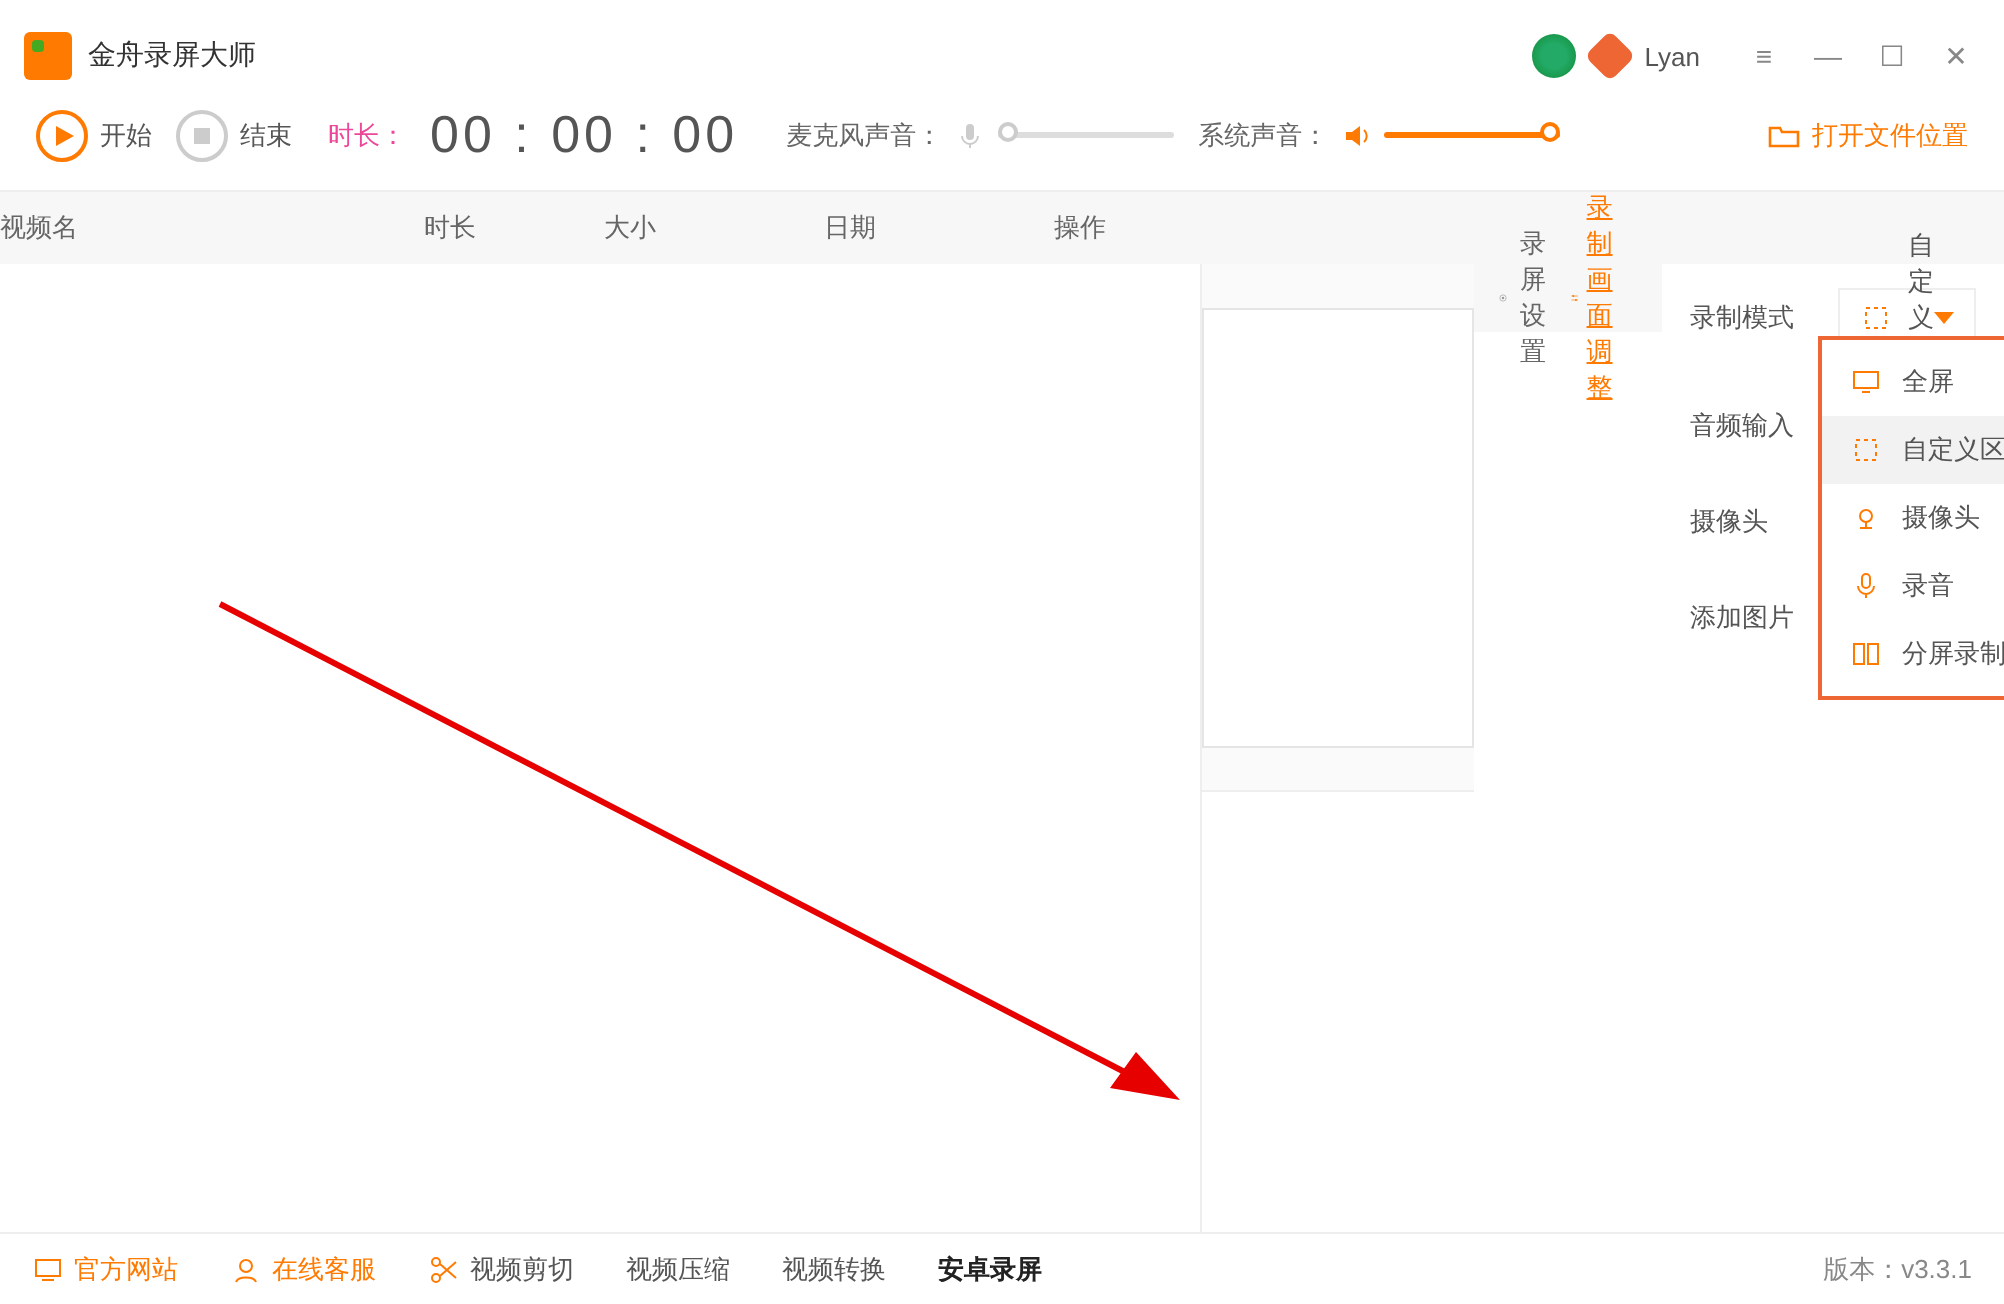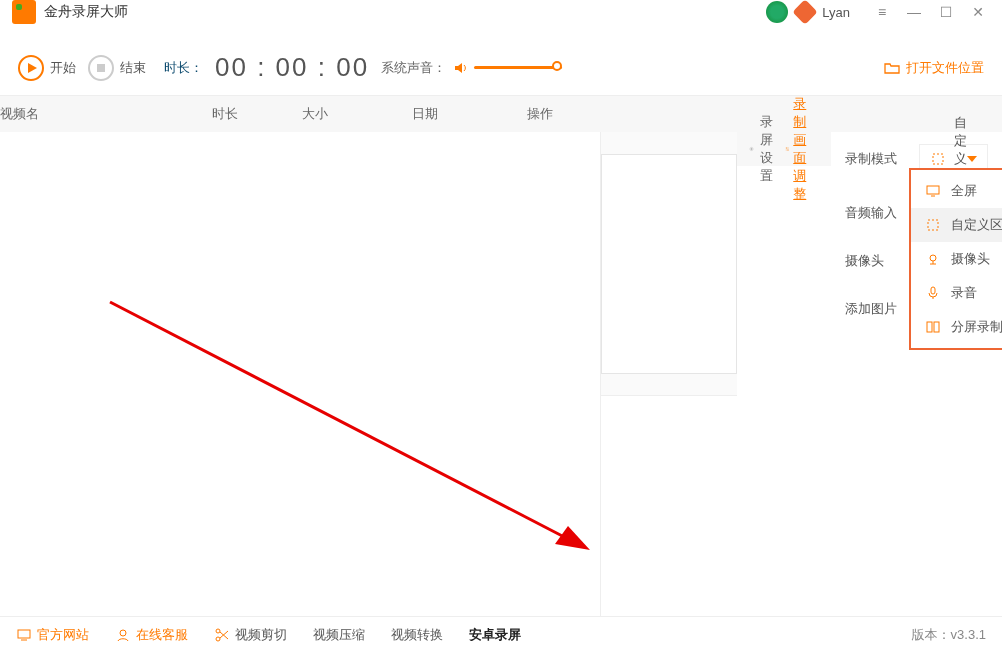--- a/index.html
+++ b/index.html
@@ -1,34 +1,34 @@
 <!DOCTYPE html>
 <html><head>
 <meta charset="utf-8">
 <style>
 * { margin:0; padding:0; box-sizing:border-box; font-family:"Microsoft YaHei",Arial,sans-serif; }
 body { width:1002px; height:652px; background:#fff; overflow:hidden; position:relative; }
-.titlebar { height:40px; display:flex; align-items:flex-start; padding:0 12px; background:#fff; }
+.titlebar { height:40px; display:flex; align-items:flex-end; padding:0 12px; background:#fff; }
 .logo-blk { display:flex; align-items:center; gap:8px; }
 .logo-ic { width:24px; height:24px; background:#ff7a00; border-radius:3px; position:relative; }
 .logo-ic::before { content:''; position:absolute; left:4px; top:4px; width:6px; height:6px; background:#4a2; border-radius:2px; }
 .apptitle { font-size:14px; color:#333; }
 .tb-right { margin-left:auto; display:flex; align-items:center; gap:8px; }
 .avatar { width:22px; height:22px; border-radius:50%; background:radial-gradient(circle,#2a6 40%,#183); }
 .vip { width:18px; height:18px; background:#e63; border-radius:4px; transform:rotate(45deg); }
 .uname { font-size:13px; color:#555; margin-right:12px; }
 .winbtn { width:24px; height:24px; display:flex; align-items:center; justify-content:center; color:#888; cursor:pointer; font-size:14px; }
 .toolbar { height:56px; display:flex; align-items:center; padding:0 18px; gap:12px; border-bottom:1px solid #eee;text-align:right; }
 .rec-btn { display:flex; align-items:center; gap:6px; cursor:pointer; }
 .play-ic { width:26px; height:26px; border:2px solid #ff7a00; border-radius:50%; display:flex; align-items:center; justify-content:center; }
 .play-ic::after { content:''; border-left:9px solid #ff7a00; border-top:5px solid transparent; border-bottom:5px solid transparent; margin-left:2px; }
 .stop-ic { width:26px; height:26px; border:2px solid #ccc; border-radius:50%; display:flex; align-items:center; justify-content:center; }
 .stop-ic::after { content:''; width:8px; height:8px; background:#ccc; }
 .btn-lbl { font-size:13px; color:#555; }
-.dur-lbl { font-size:13px; color:#0c4a6e; margin-left:6px; }
+.dur-lbl { font-size:13px; color:#ec4899; margin-left:6px; }
 .timer { font-size:26px; color:#555; font-weight:300; letter-spacing:2px; }
 .audio-grp { display:flex; align-items:center; gap:6px; font-size:13px; color:#666; }
 .slider { width:88px; height:3px; background:#ddd; border-radius:2px; position:relative; }
 .slider.on { background:#ff7a00; }
 .slider .knob { width:10px; height:10px; border:2px solid #ff7a00; background:#fff; border-radius:50%; position:absolute; top:-5px; }
 .slider.off .knob { border-color:#ccc; left:0; }
 .slider.on .knob { right:0; }
 .open-loc { display:flex; align-items:center; gap:6px; color:#ff7a00; font-size:13px; cursor:pointer; }
 .mic-ic,.spk-ic,.fold-ic { width:16px; height:16px; }
 .thead { height:36px; background:#f7f7f7; display:flex; align-items:center; font-size:13px; color:#666; }
@@ -87,20 +87,31 @@
   <div class="rec-btn">
     <span class="play-ic"></span>
     <span class="btn-lbl">开始</span>
   </div>
   <div class="rec-btn">
     <span class="stop-ic"></span>
     <span class="btn-lbl">结束</span>
   </div>
   <span class="dur-lbl">时长：</span>
   <span class="timer">00 : 00 : 00</span>
+  <div class="audio-grp" style="margin-left:12px;">
+    <span>麦克风声音：</span>
+    <svg class="mic-ic" viewBox="0 0 16 16">
+        <rect x="6" y="2" width="4" height="8" rx="2" fill="#ccc"></rect>
+        <path d="M4 8a4 4 0 008 0" stroke="#ccc" fill="none"></path>
+        <line x1="8" y1="12" x2="8" y2="14" stroke="#ccc"></line>
+      </svg>
+    <div class="slider off">
+        <div class="knob"></div>
+      </div>
+  </div>
   <div class="audio-grp">
     <span>系统声音：</span>
     <svg class="spk-ic" viewBox="0 0 16 16">
         <path d="M3 6v4h3l4 3V3L6 6z" fill="#ff7a00"></path>
         <path d="M12 5a4 4 0 010 6" stroke="#ff7a00" fill="none"></path>
       </svg>
     <div class="slider on">
         <div class="knob"></div>
       </div>
   </div>

